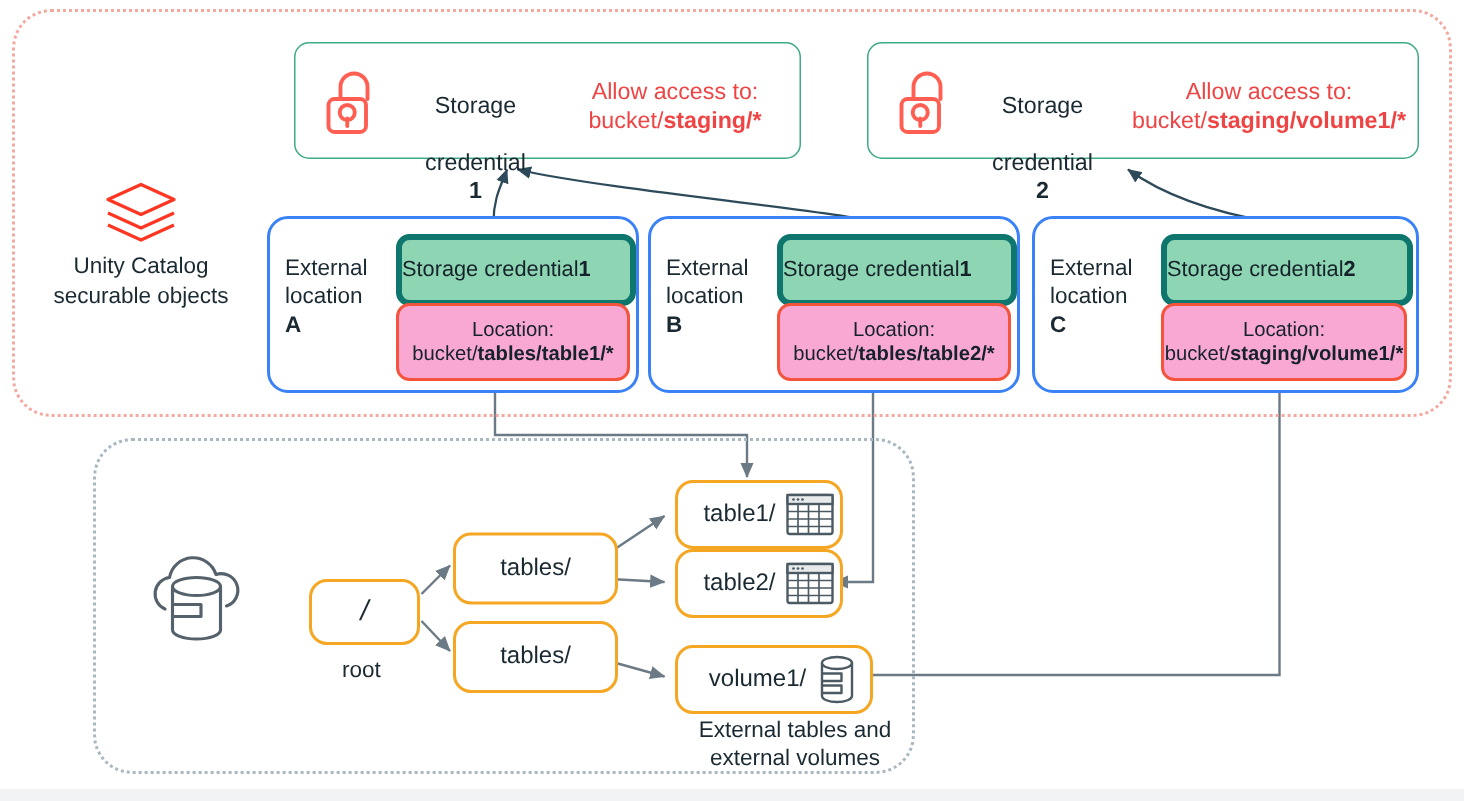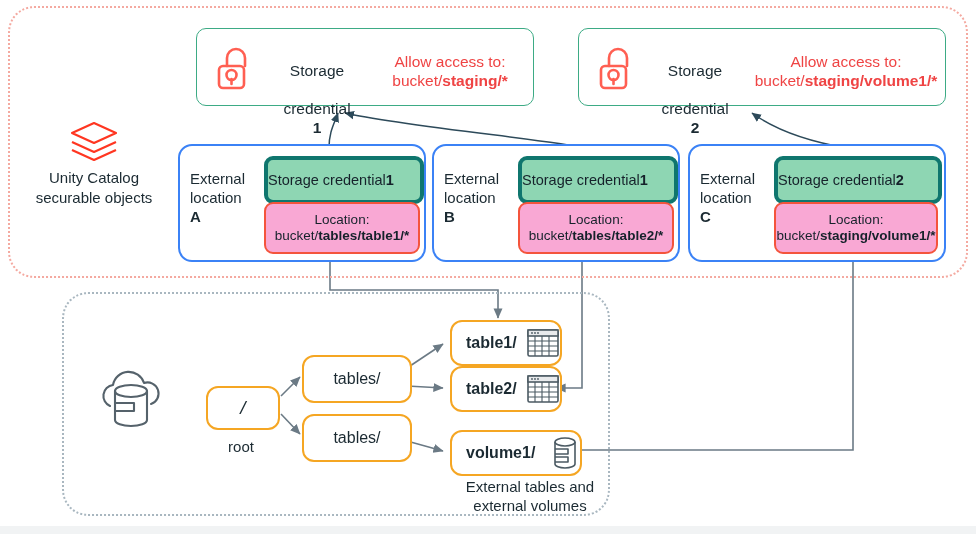--- a/index.html
+++ b/index.html
@@ -70,21 +70,21 @@
     position:absolute;text-align:center;font-size:15px;line-height:1.3;
     color:#1b2a32;white-space:pre-line;
   }
 
   
   .node{
     position:absolute;border:2px solid #f5a623;border-radius:12px;background:#fff;
     display:flex;align-items:center;justify-content:center;
     font-size:16px;color:#1b2a32;
   }
-  .node.with-icon{justify-content:space-between;padding-left:14px;gap:6px;font-weight:bold;}
+  .node.with-icon{justify-content:center;padding-left:14px;gap:6px;}
   .node-cap{
     position:absolute;text-align:center;font-size:15px;color:#1b2a32;
     line-height:1.25;white-space:pre-line;
   }
   svg{display:block;overflow:visible;}
 </style>
 </head>
 <body>
 
 <div id="stage">

